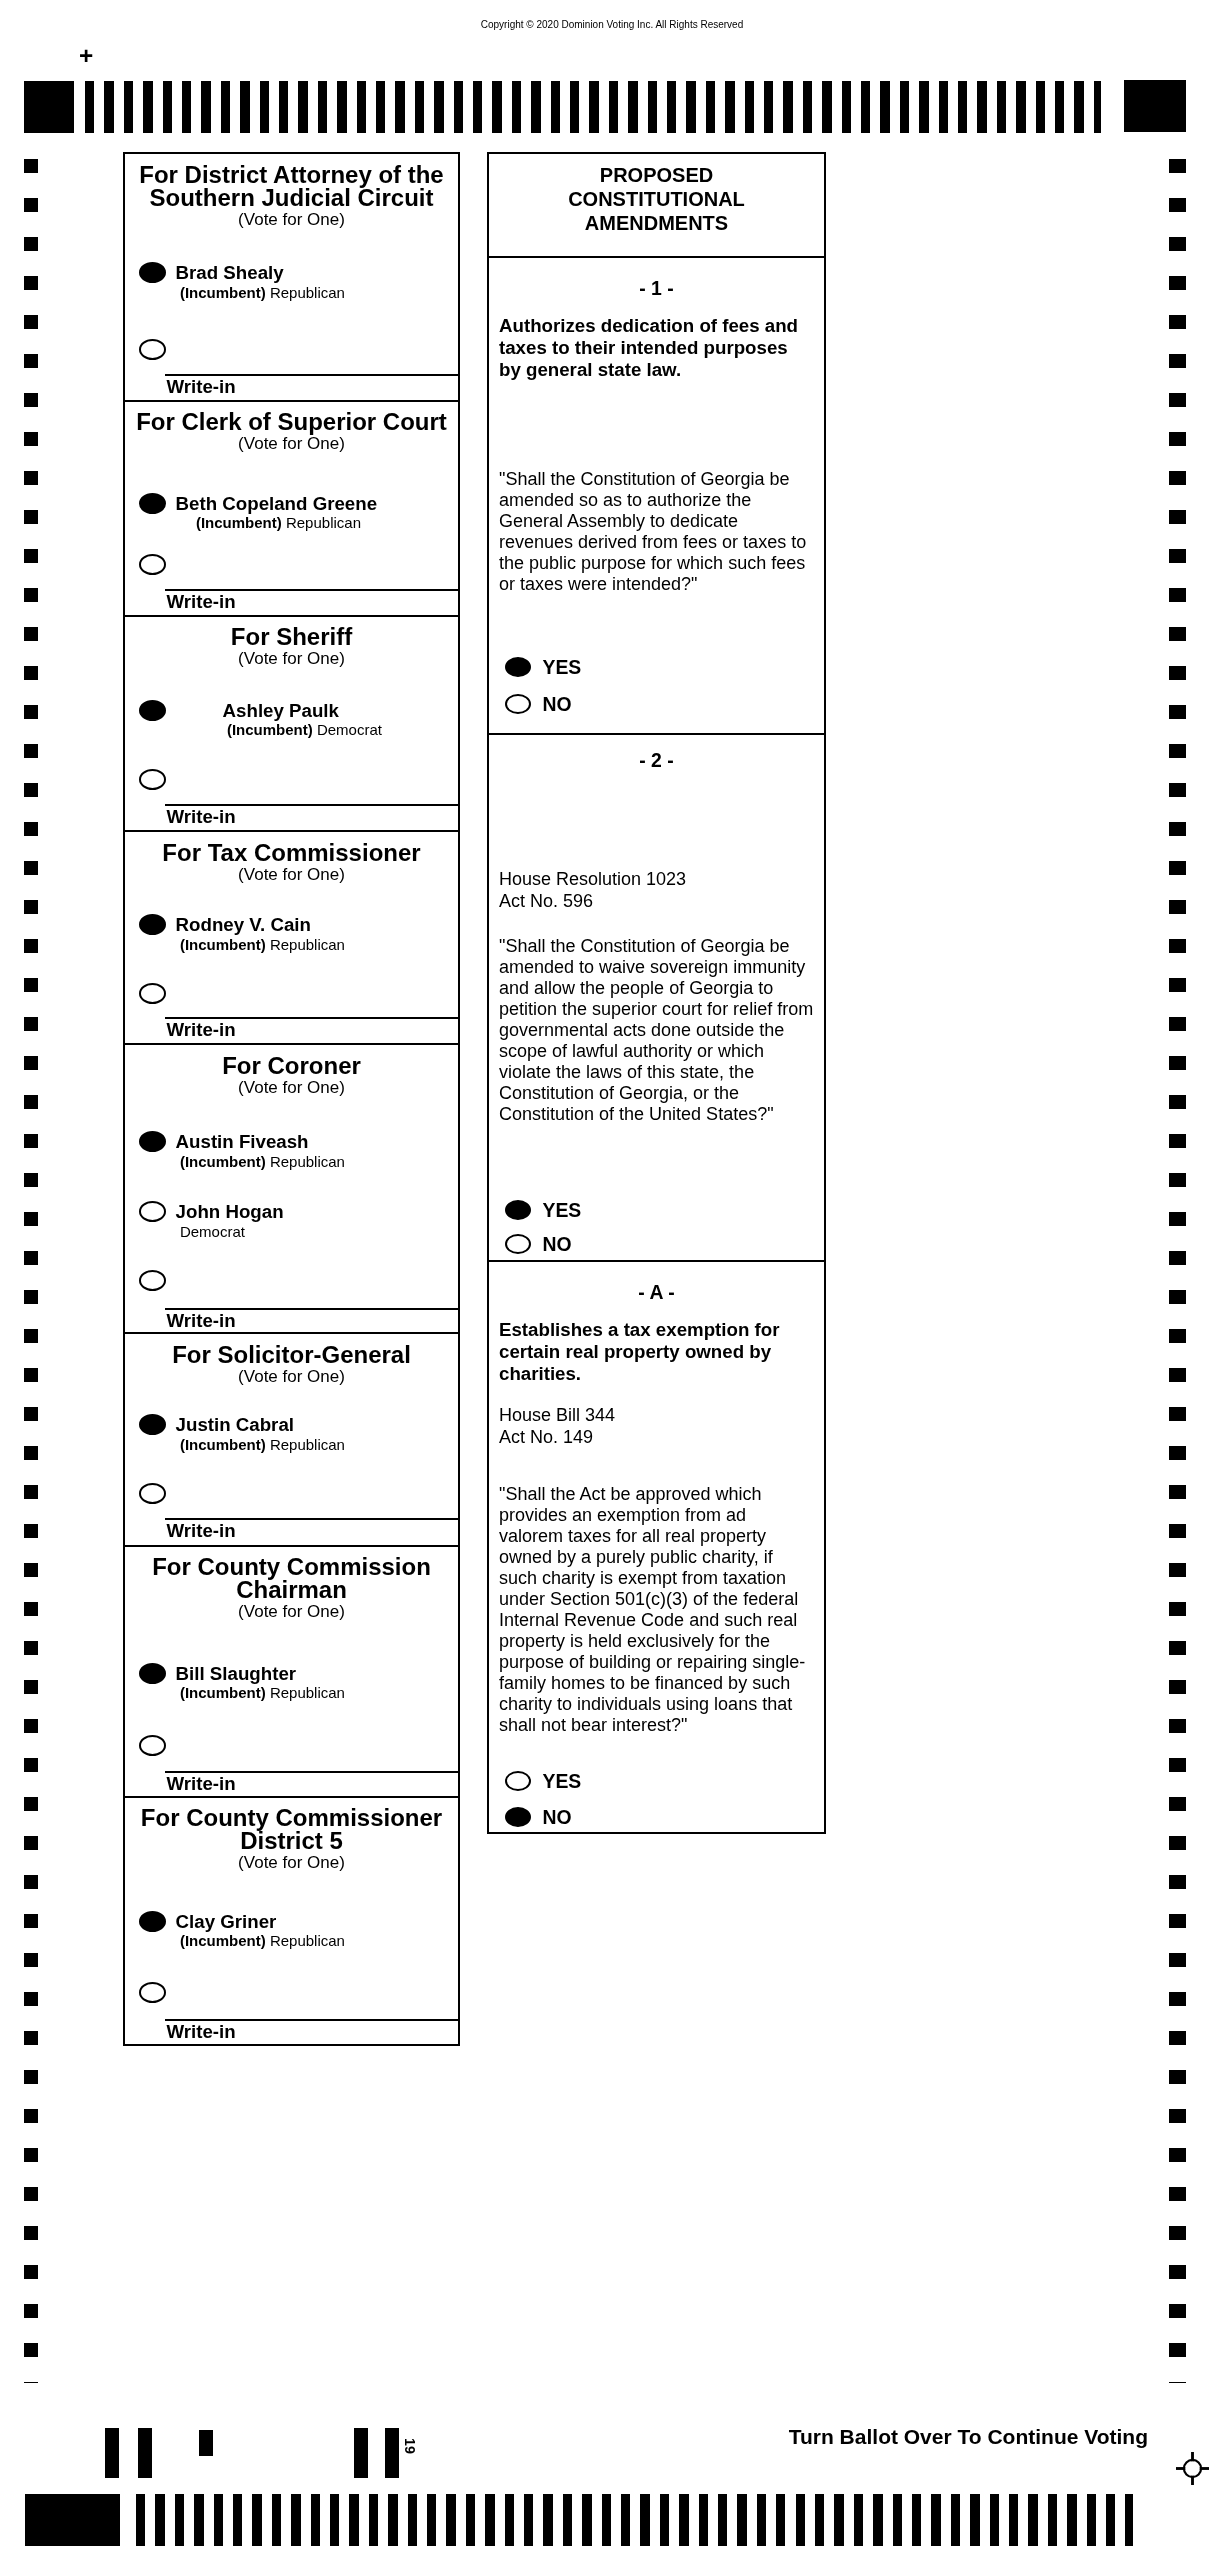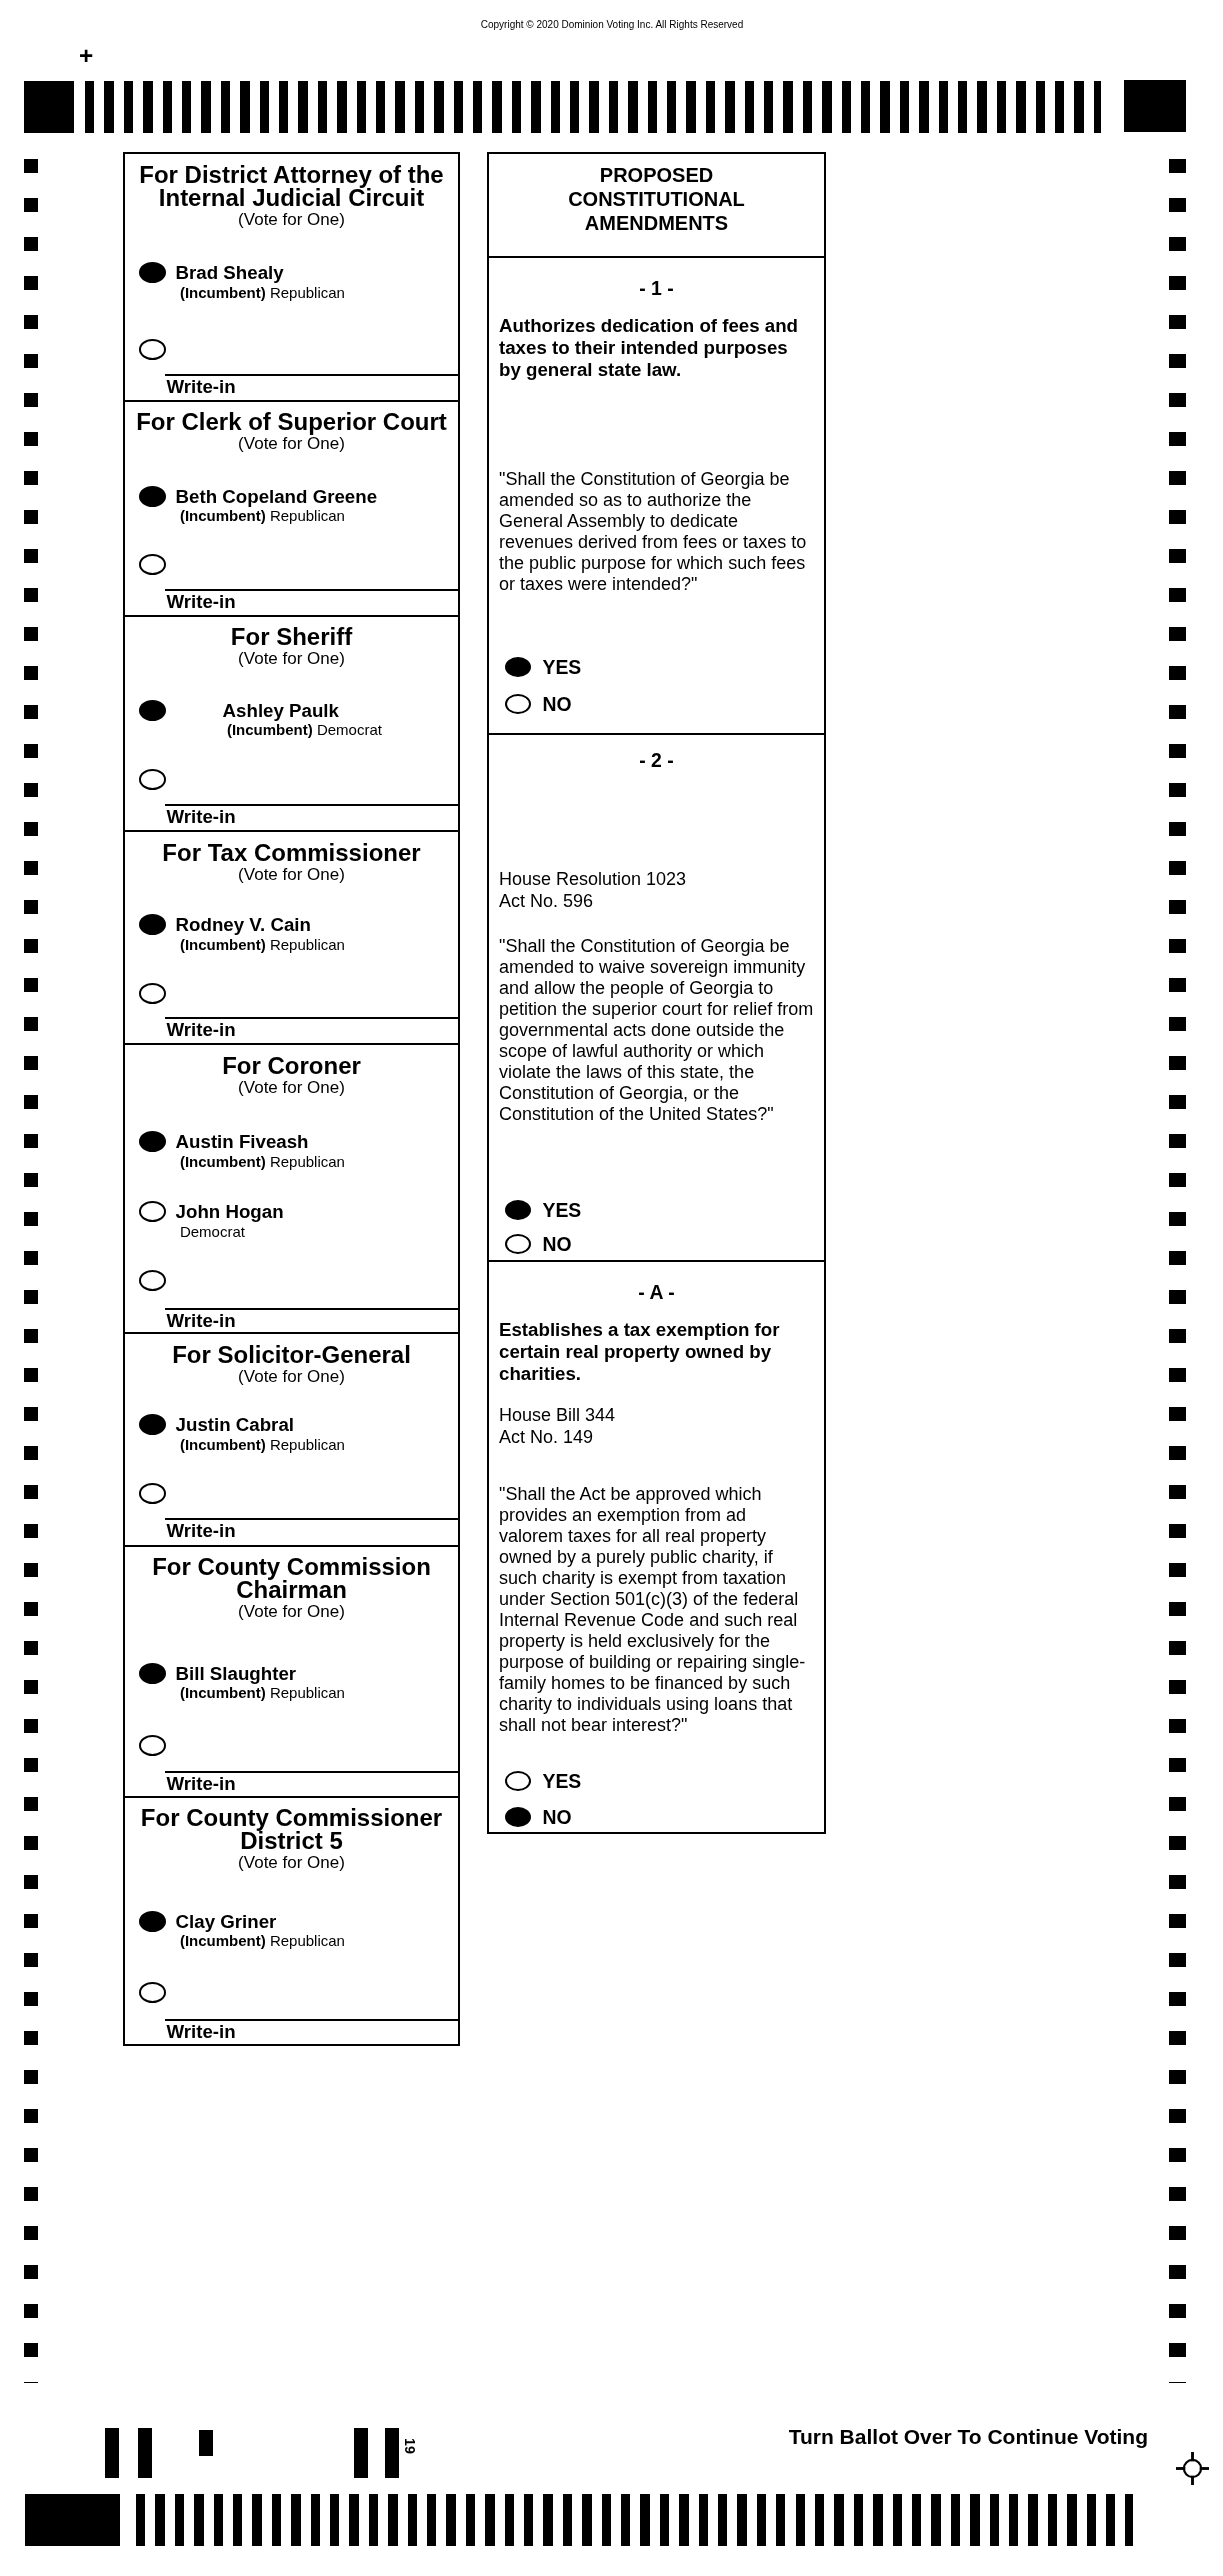--- a/index.html
+++ b/index.html
@@ -61,21 +61,21 @@
 <div class="blk" style="left:199px;top:2430px;width:14.3px;height:26px;"></div>
 <div class="blk" style="left:354px;top:2428px;width:14.3px;height:50px;"></div>
 <div class="blk" style="left:385px;top:2428px;width:14.3px;height:50px;"></div>
 <div class="card-num" style="left:402px;top:2438px;">19</div>
 
 <div class="col" style="left:123px;top:152px;width:337px;">
 
   <div class="box first" style="height:250px;">
     <div class="c-head">
       <div class="c-title">For District Attorney of the</div>
-      <div class="c-title">Internal Judicial Circuit</div>
+      <div class="c-title">Southern Judicial Circuit</div>
       <div class="c-inst">(Vote for One)</div>
     </div>
     <div class="cand" style="top:108px;">
       <span class="oval filled"></span>
       <span class="cand-text">
         <span class="cand-name">Brad Shealy</span>
         <span class="cand-detail"><b>(Incumbent)</b> <span>Republican</span></span>
       </span>
     </div>
     <div class="cand" style="top:185px;">
@@ -85,21 +85,21 @@
       <div class="wline"></div>
       <div class="wlabel">Write-in</div>
     </div>
   </div>
 
   <div class="box" style="height:217px;">
     <div class="c-head">
       <div class="c-title">For Clerk of Superior Court</div>
       <div class="c-inst">(Vote for One)</div>
     </div>
-    <div class="cand" style="top:84px;">
+    <div class="cand" style="top:91px;text-align:center;">
       <span class="oval filled"></span>
       <span class="cand-text">
         <span class="cand-name">Beth Copeland Greene</span>
         <span class="cand-detail"><b>(Incumbent)</b> <span>Republican</span></span>
       </span>
     </div>
     <div class="cand" style="top:152px;">
       <span class="oval"></span>
     </div>
     <div class="writein" style="top:187px;">

